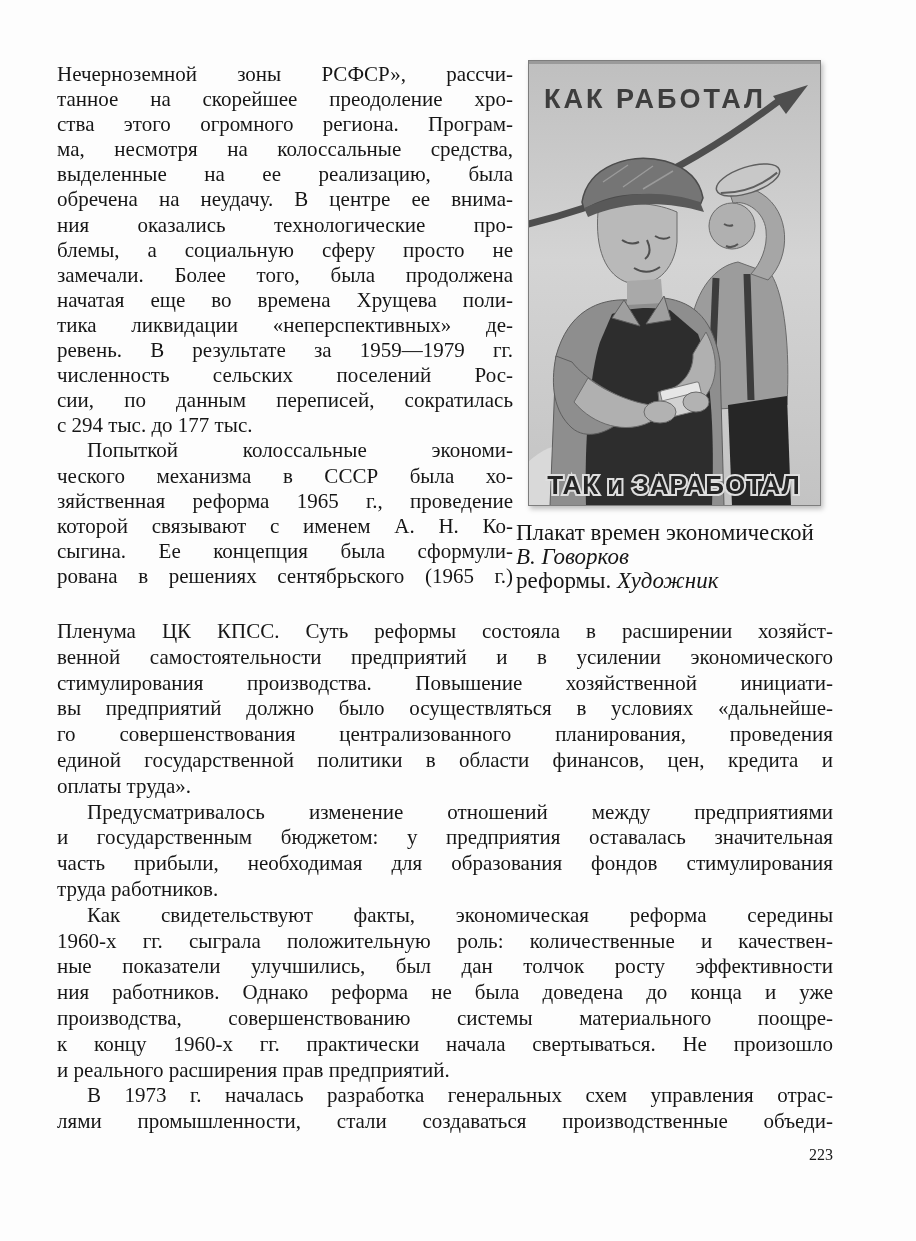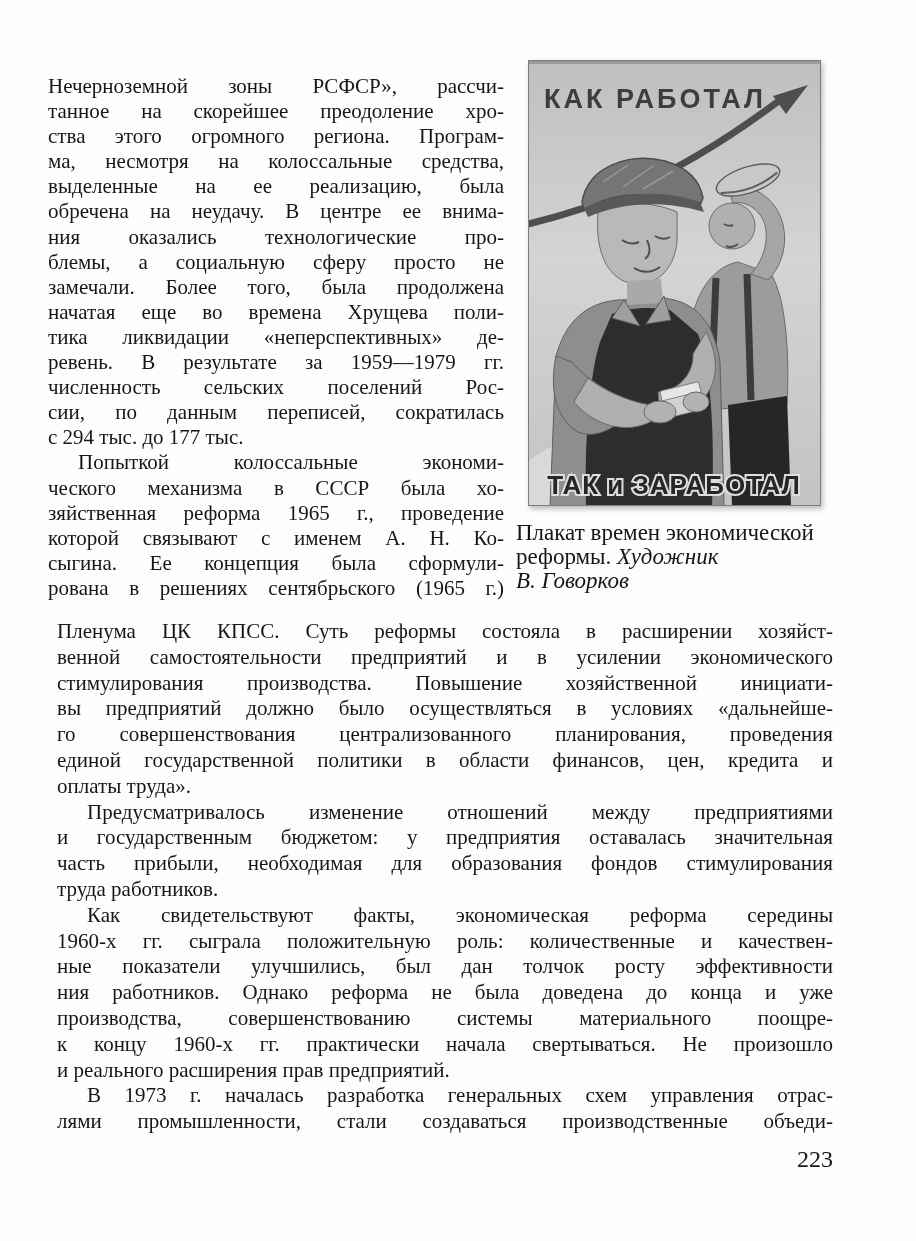--- a/index.html
+++ b/index.html
@@ -21,21 +21,21 @@
     text-align: justify;
     text-align-last: justify;
     -moz-text-align-last: justify;
     white-space: normal;
   }
   .body-text .line { line-height: 25.8px; }
   .line.last { text-align-last: left; -moz-text-align-last: left; }
   .line.indent { padding-left: 30px; }
 
   .left-col {
-    position: absolute; left: 48px; top: 62px; width: 456px; margin-top: 12px;
+    position: absolute; left: 57px; top: 62px; width: 456px;
   }
   .body-text {
     position: absolute; left: 57px; top: 619px; width: 776px;
   }
 
   
   .poster {
     position: absolute; left: 528px; top: 60px;
     width: 293px; height: 446px;
     box-shadow: 2px 3px 5px rgba(0,0,0,0.25);
@@ -46,21 +46,21 @@
   
   .caption {
     position: absolute; left: 516px; top: 521px; width: 305px;
     font-size: 23px; line-height: 24px;
   }
   .caption .ital { font-style: italic; }
 
   .page-number {
     position: absolute; top: 1146px; left: 733px; width: 100px;
     text-align: right;
-    font-size: 24px;
+    font-size: 16px;
   }
 </style>
 </head>
 <body>
 
 <div class="page">
 
   <div class="left-col" id="left-col">
       <div class="line">Нечерноземной зоны РСФСР», рассчи-</div>
       <div class="line">танное на скорейшее преодоление хро-</div>
@@ -147,24 +147,24 @@
 
       <rect x="0.5" y="0.5" width="292" height="445" fill="none" stroke="#7d7d7d"></rect>
     </svg>
   </div>
 
   <div class="caption">
     <div>
       <span>Плакат времен экономической</span>
     </div>
     <div>
-      <span>реформы. </span><span class="ital">Художник</span>
+      <span class="ital">В. Говорков</span>
     </div>
     <div>
-      <span class="ital">В. Говорков</span>
+      <span>реформы. </span><span class="ital">Художник</span>
     </div>
   </div>
 
   <div class="body-text" id="body-text">
       <div class="line">Пленума ЦК КПСС. Суть реформы состояла в расширении хозяйст-</div>
       <div class="line">венной самостоятельности предприятий и в усилении экономического</div>
       <div class="line">стимулирования производства. Повышение хозяйственной инициати-</div>
       <div class="line">вы предприятий должно было осуществляться в условиях «дальнейше-</div>
       <div class="line">го совершенствования централизованного планирования, проведения</div>
       <div class="line">единой государственной политики в области финансов, цен, кредита и</div>

